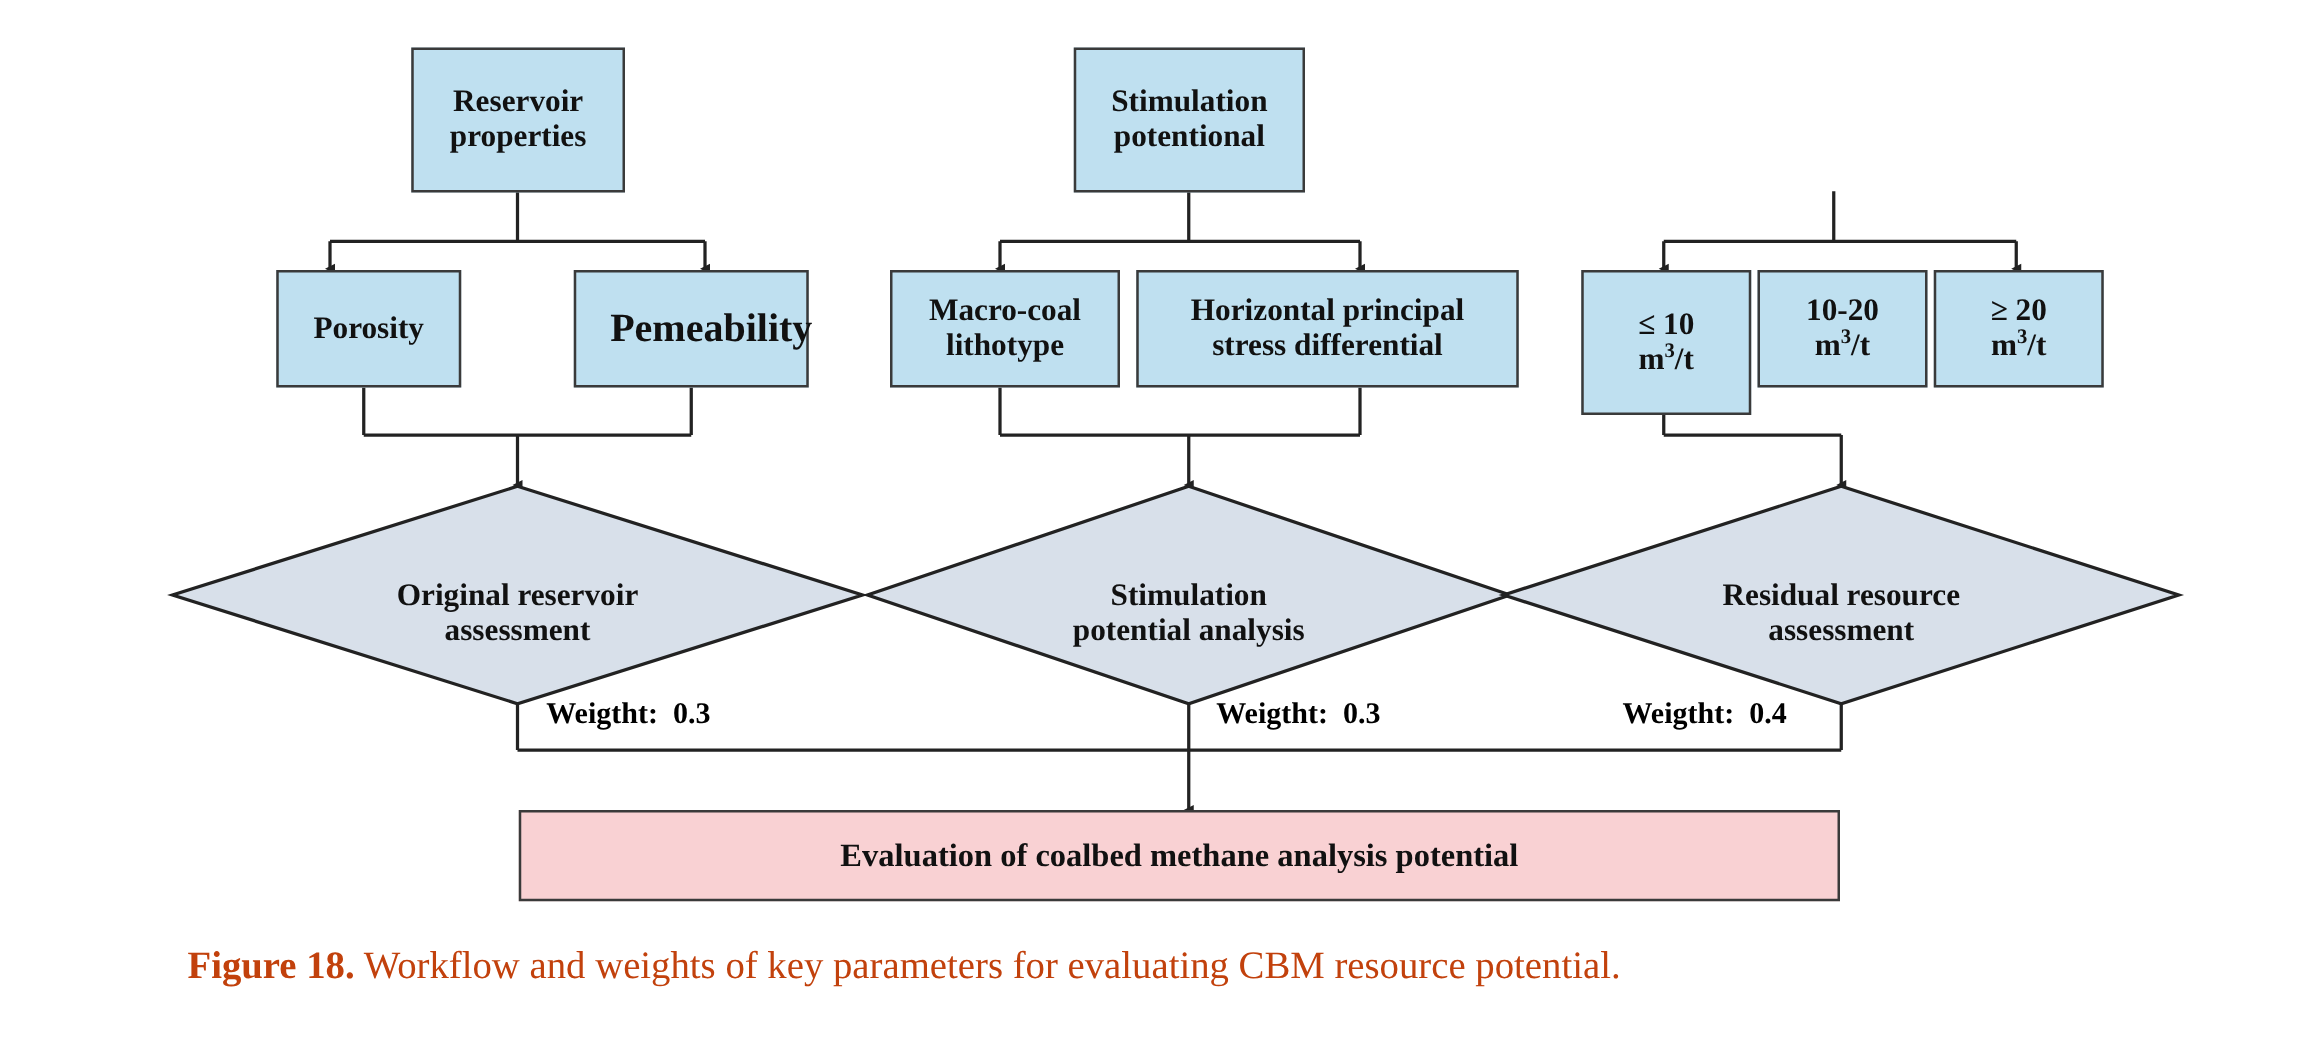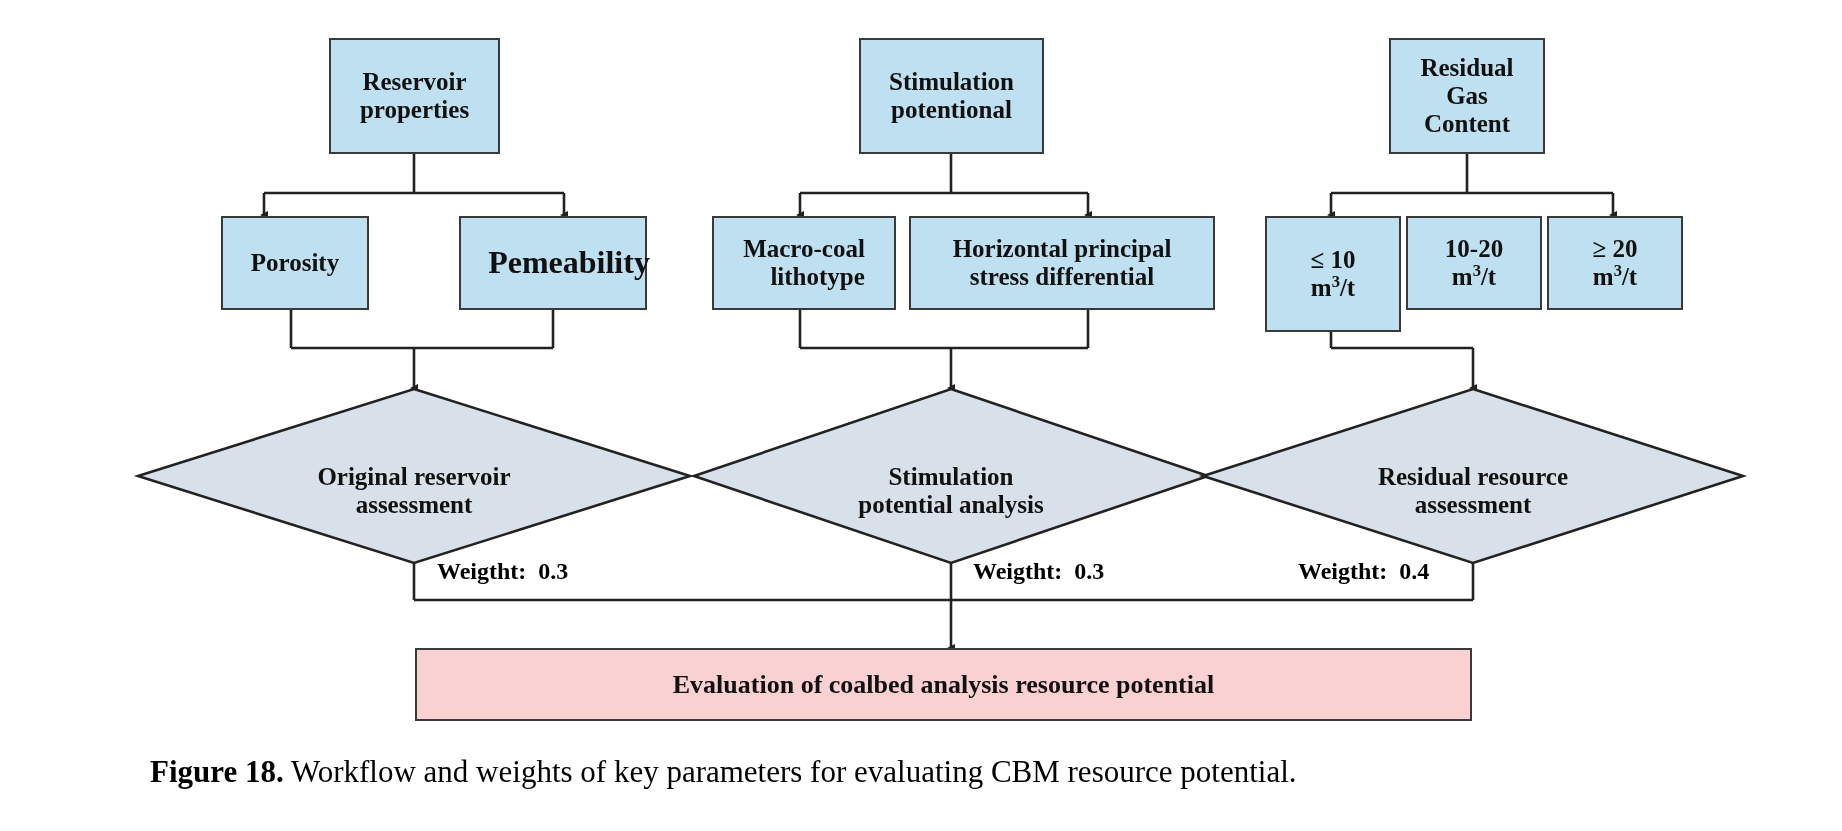--- a/index.html
+++ b/index.html
@@ -7,21 +7,21 @@
   #stage{position:relative;width:1842px;height:831px;background:#ffffff;}
   .svgwrap{position:absolute;left:0;top:0;width:1842px;height:831px;}
 
   .node{position:absolute;box-sizing:border-box;display:flex;align-items:center;justify-content:center;
         text-align:center;font-weight:bold;color:#111;border:2.5px solid #3a3a3a;line-height:1.12;}
   .box{background:#bfe0f0;}
   .result{background:#f9d1d3;}
   .dtext{position:absolute;display:flex;align-items:flex-end;justify-content:center;text-align:center;
          font-weight:bold;color:#111;line-height:1.15;pointer-events:none;}
   .wlabel{position:absolute;font-weight:bold;color:#000000;white-space:nowrap;}
-  .caption{position:absolute;color:#000000;white-space:nowrap;}
+  .caption{position:absolute;color:#c2410c;white-space:nowrap;}
   .caption b{font-weight:bold;}
   sup{font-size:.66em;vertical-align:super;line-height:0;}
 </style>
 </head>
 <body>
 
 <div id="stage">
 
   <svg class="svgwrap" viewBox="0 0 1842 831">
     <defs>
@@ -98,21 +98,21 @@
     &nbsp;<span>0.3</span>
   </div>
 
   <div class="node box" style="left:859px;top:38px;width:185px;height:116px;font-size:25px;">
     <span>
       <span>Stimulation</span><br>
       <span>potentional</span>
     </span>
   </div>
 
-  <div class="node box" style="left:712px;top:216px;width:184px;height:94px;font-size:25px;text-align:right;">
+  <div class="node box" style="left:712px;top:216px;width:184px;height:94px;font-size:25px;">
     <span>
       <span>Macro-coal</span><br>
       <span>lithotype</span>
     </span>
   </div>
 
   <div class="node box" style="left:909px;top:216px;width:306px;height:94px;font-size:25px;">
     <span>
       <span>Horizontal principal</span><br>
       <span>stress differential</span>
@@ -124,27 +124,20 @@
       <span>Stimulation</span><br>
       <span>potential analysis</span>
     </span>
   </div>
 
   <div class="wlabel" style="left:973px;top:558px;font-size:24px;">
     <span>Weigtht:</span>
     &nbsp;<span>0.3</span>
   </div>
 
-  <div class="node box" style="left:1389px;top:38px;width:156px;height:116px;font-size:25px;">
-    <span>
-      <span>Residual</span><br>
-      <span>Gas</span><br>
-      <span>Content</span>
-    </span>
-  </div>
 
   <div class="node box" style="left:1265px;top:216px;width:136px;height:116px;font-size:25px;">
     <span>
       <span>≤ 10</span><br>
       <span>m<sup>3</sup>/t</span>
     </span>
   </div>
 
   <div class="node box" style="left:1406px;top:216px;width:136px;height:94px;font-size:25px;">
     <span>
@@ -166,20 +159,20 @@
       <span>assessment</span>
     </span>
   </div>
 
   <div class="wlabel" style="left:1298px;top:558px;font-size:24px;">
     <span>Weigtht:</span>
     &nbsp;<span>0.4</span>
   </div>
 
   <div class="node result" style="left:415px;top:648px;width:1057px;height:73px;font-size:26px;">
-    <span>Evaluation of coalbed analysis resource potential</span>
+    <span>Evaluation of coalbed methane analysis potential</span>
   </div>
 
   <div class="caption" style="left:150px;top:754px;font-size:31px;">
     <b>Figure 18.</b><span> Workflow and weights of key parameters for evaluating CBM resource potential.</span>
   </div>
 
 </div>
 
 </body></html>

